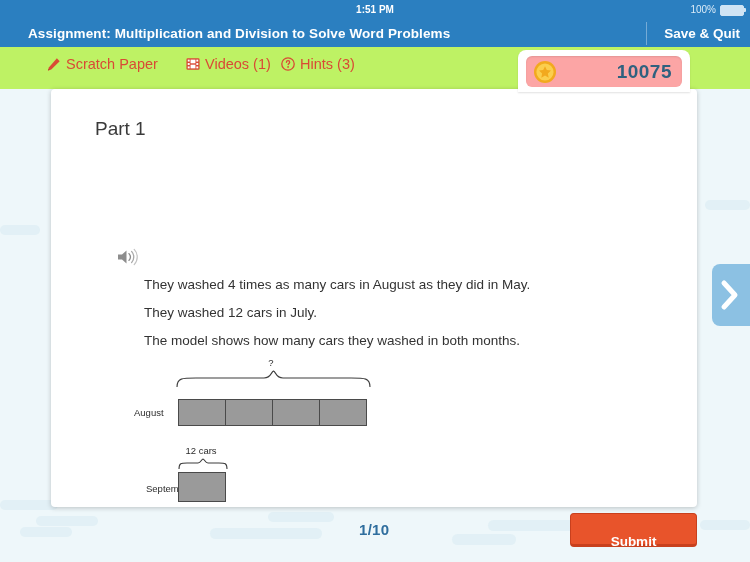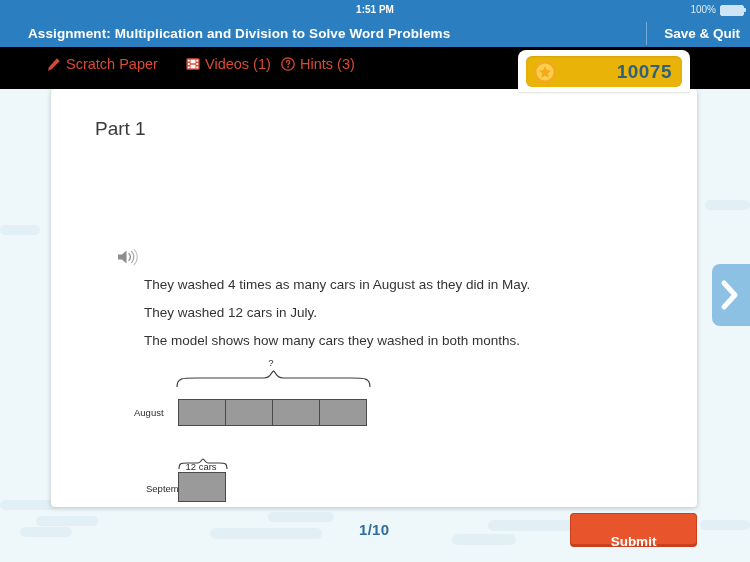--- a/index.html
+++ b/index.html
@@ -100,21 +100,21 @@
     right: 103px; top: 2px;
     width: 1px; height: 23px;
     background: rgba(255,255,255,.35);
   }
 
   
   #toolstrip {
     position: absolute;
     left: 0; top: 47px;
     width: 750px; height: 42px;
-    background: #000000;
+    background: #bef264;
   }
   .tool {
     position: absolute;
     top: 9px;
     display: flex; align-items: center; gap: 5px;
     color: #d94a35;
     font-size: 14.5px;
     cursor: pointer;
     white-space: nowrap;
   }
@@ -132,21 +132,21 @@
     width: 172px; height: 42px;
     background: #ffffff;
     border-radius: 8px 8px 0 0;
     box-shadow: 0 1px 2px rgba(0,0,0,.12);
     z-index: 3;
   }
   #coin-inner {
     position: absolute;
     left: 8px; top: 6px;
     width: 156px; height: 31px;
-    background: #eab308;
+    background: #fca5a5;
     border-radius: 6px;
     box-shadow: inset 0 1px 2px rgba(0,0,0,.10);
   }
   #coin-icon {
     position: absolute; left: 7px; top: 4px;
     width: 24px; height: 24px;
   }
   #coin-score {
     position: absolute;
     right: 10px; top: 0; height: 31px; line-height: 31px;
@@ -378,21 +378,21 @@
           <path d="M1 17 C1 8, 6 8, 20 8 L88 8 C95 8, 95 2, 97.5 1 C100 2, 100 8, 107 8 L175 8 C189 8, 194 8, 194 17" fill="none" stroke="#3d3d3d" stroke-width="1.1"></path>
         </svg>
 
         <div class="bar-label" style="left:0px; top:50px;">August</div>
 
         <div class="bar-box" style="left:44px;  top:42px; width:48px; height:27px;"></div>
         <div class="bar-box" style="left:91px;  top:42px; width:48px; height:27px;"></div>
         <div class="bar-box" style="left:138px; top:42px; width:48px; height:27px;"></div>
         <div class="bar-box" style="left:185px; top:42px; width:48px; height:27px;"></div>
 
-        <div class="brace-text" style="left:36px; top:104px; width:62px;">12 cars</div>
+        <div class="brace-text" style="left:36px; top:88px; width:62px;">12 cars</div>
 
         <svg style="position:absolute; left:44px; top:101px;" width="50" height="12" viewBox="0 0 50 12">
           <path d="M1 11 C1 5, 3 5, 9 5 L20 5 C23 5, 23 1.5, 25 1 C27 1.5, 27 5, 30 5 L41 5 C47 5, 49 5, 49 11" fill="none" stroke="#3d3d3d" stroke-width="1.1"></path>
         </svg>
 
         <div class="bar-label" style="left:12px; top:126px;">September</div>
 
         <div class="bar-box" style="left:44px; top:115px; width:48px; height:30px;"></div>
       </div>
 

